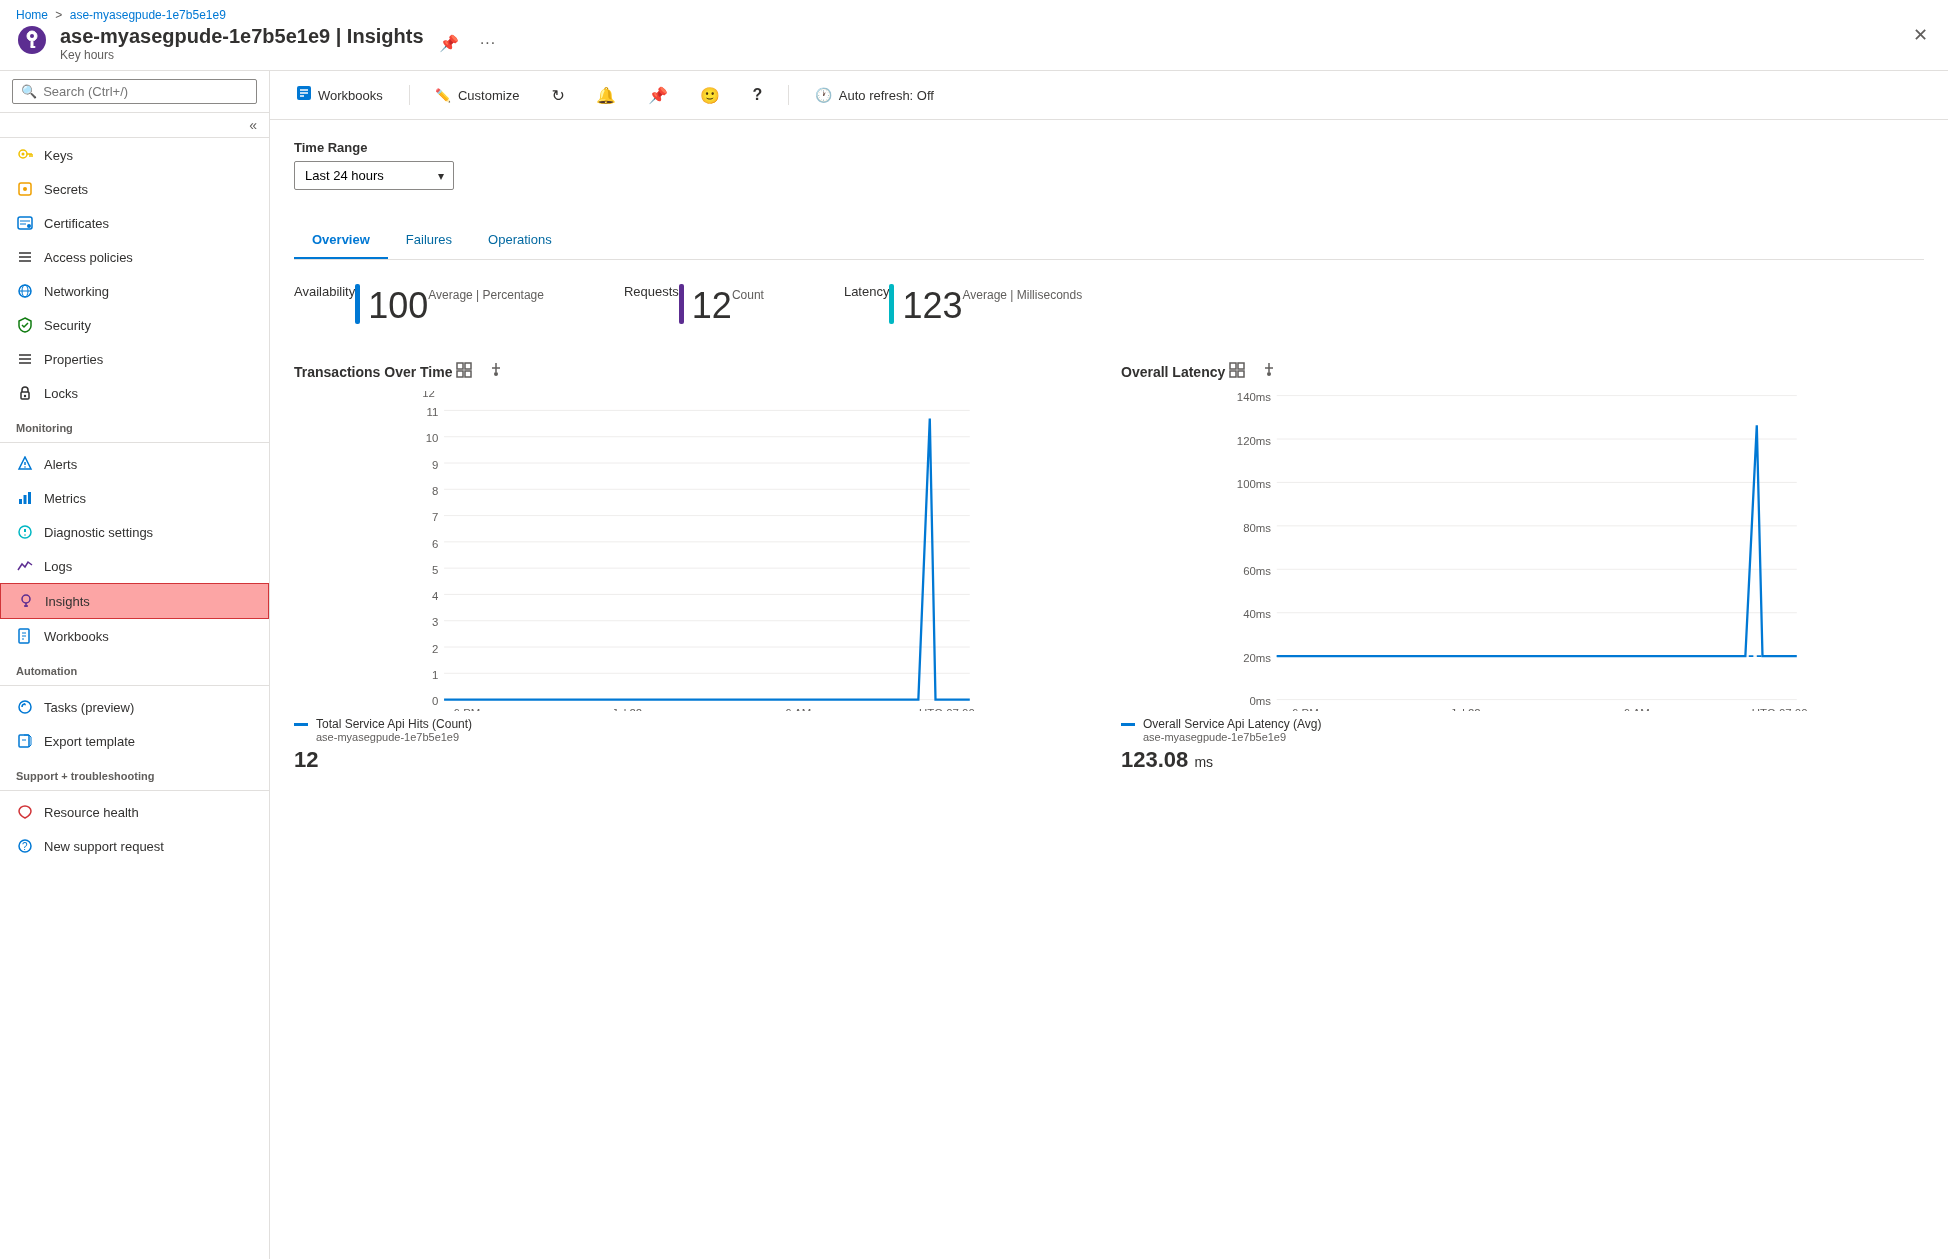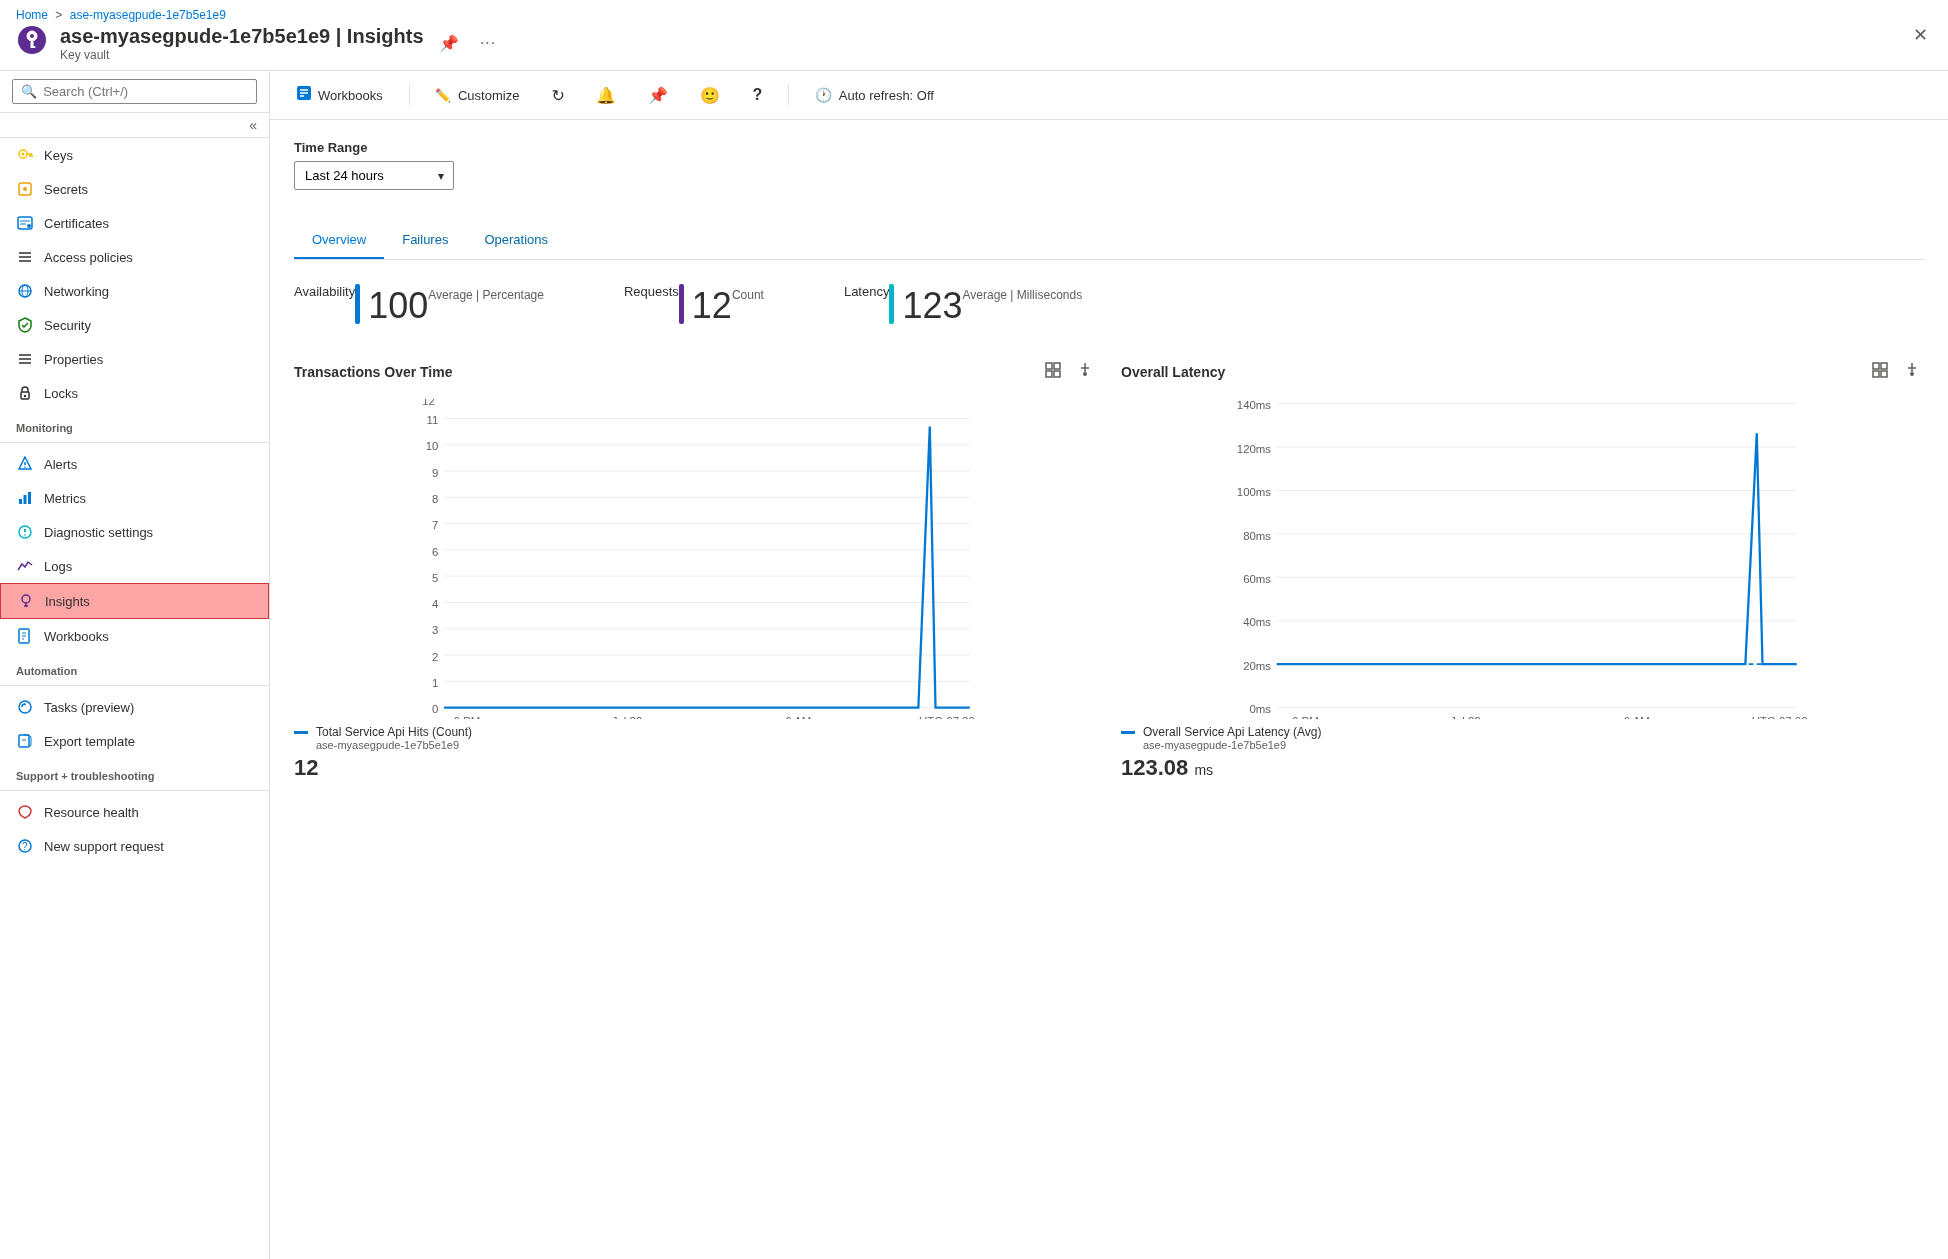--- a/index.html
+++ b/index.html
@@ -40,35 +40,35 @@
 
     .content-body { padding: 20px 24px; flex: 1; }
     .time-range-label { font-size: 13px; font-weight: 600; margin-bottom: 6px; }
     .time-range-select { border: 1px solid #8a8886; border-radius: 2px; padding: 6px 32px 6px 10px; font-size: 13px; cursor: pointer; background: #fff; appearance: none; width: 160px; }
     .time-range-wrap { position: relative; display: inline-block; margin-bottom: 32px; }
     .time-range-chevron { position: absolute; right: 10px; top: 50%; transform: translateY(-50%); pointer-events: none; font-size: 12px; color: #323130; }
 
     
     .tabs { display: flex; gap: 0; border-bottom: 1px solid #e1dfdd; margin-bottom: 24px; }
     .tab { padding: 10px 18px; cursor: pointer; font-size: 13px; color: #0369a1; border-bottom: 2px solid transparent; }
-    .tab.active { color: #0078d4; border-bottom: 2px solid #0078d4; font-weight: 400; }
+    .tab.active { color: #0078d4; border-bottom: 2px solid #0078d4; font-weight: 700; }
 
     
     .metrics-row { display: flex; gap: 80px; margin-bottom: 36px; }
     .metric-block { display: flex; flex-direction: row; }
     .metric-label { font-size: 13px; color: #323130; margin-bottom: 6px; }
     .metric-value-row { display: flex; align-items: flex-end; gap: 6px; }
     .metric-bar { width: 5px; height: 40px; border-radius: 2px; margin-right: 2px; }
     .metric-value { font-size: 36px; font-weight: 300; color: #323130; line-height: 1; }
     .metric-sub { font-size: 12px; color: #605e5c; margin-top: 4px; }
 
     
     .charts-row { display: flex; gap: 24px; }
     .chart-panel { flex: 1; }
-    .chart-title-row { display: flex; align-items: center; justify-content: space-between; margin-bottom: 16px; }
+    .chart-title-row { display: flex; align-items: center; justify-content: flex-start; margin-bottom: 8px; }
     .chart-title { font-size: 14px; font-weight: 600; }
     .chart-title-actions { display: flex; gap: 8px; }
     .chart-title-btn { background: none; border: none; cursor: pointer; font-size: 14px; color: #605e5c; padding: 2px 4px; }
 
     .chart-area { position: relative; background: #fff; border: none; height: 320px; }
     svg.chart { width: 100%; height: 100%; }
   </style>
 </head>
 <body>
 
@@ -87,21 +87,21 @@
           <svg width="32" height="32" viewBox="0 0 32 32" fill="none">
             <circle cx="16" cy="16" r="14" fill="#5c2d91"></circle>
             <circle cx="16" cy="12" r="5" fill="white" stroke="white" stroke-width="1"></circle>
             <circle cx="16" cy="12" r="2" fill="#5c2d91"></circle>
             <rect x="14.5" y="17" width="3" height="7" rx="1" fill="white"></rect>
             <rect x="14.5" y="22" width="5" height="2" rx="1" fill="white"></rect>
           </svg>
         </span>
         <div>
           <div>ase-myasegpude-1e7b5e1e9 | Insights</div>
-          <div class="page-subtitle">Key vault</div>
+          <div class="page-subtitle">Key hours</div>
         </div>
         <button class="title-btn" title="Pin">📌</button>
         <button class="title-btn" title="More options">···</button>
       </div>
     </div>
     <button class="title-btn close-btn" title="Close">✕</button>
   </div>
 
   <div class="main-layout">
 

